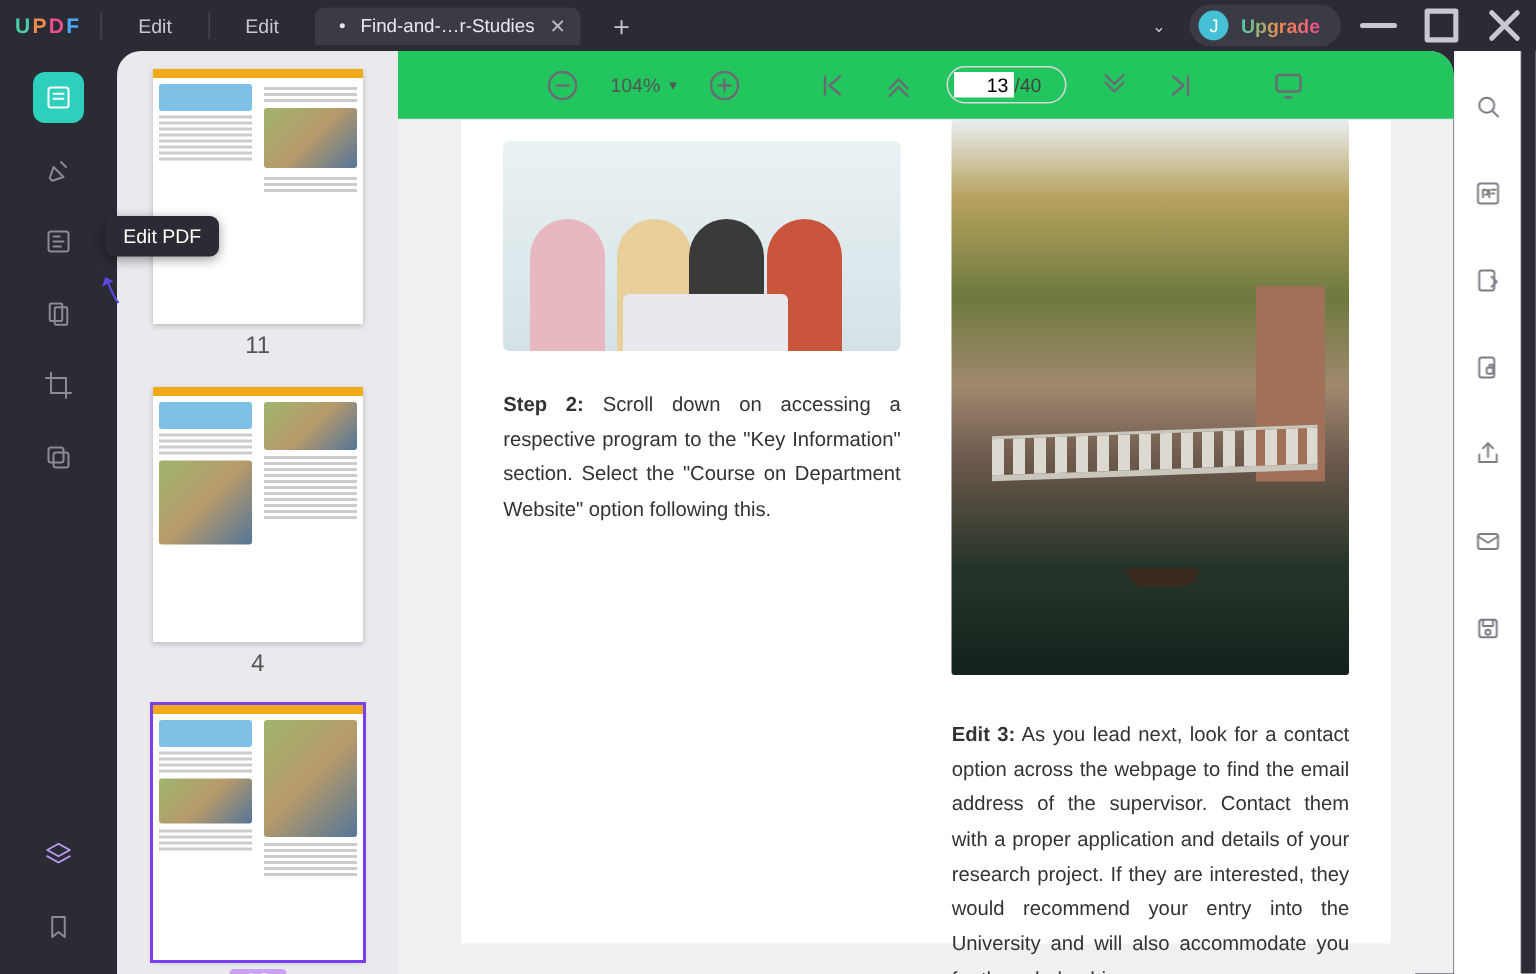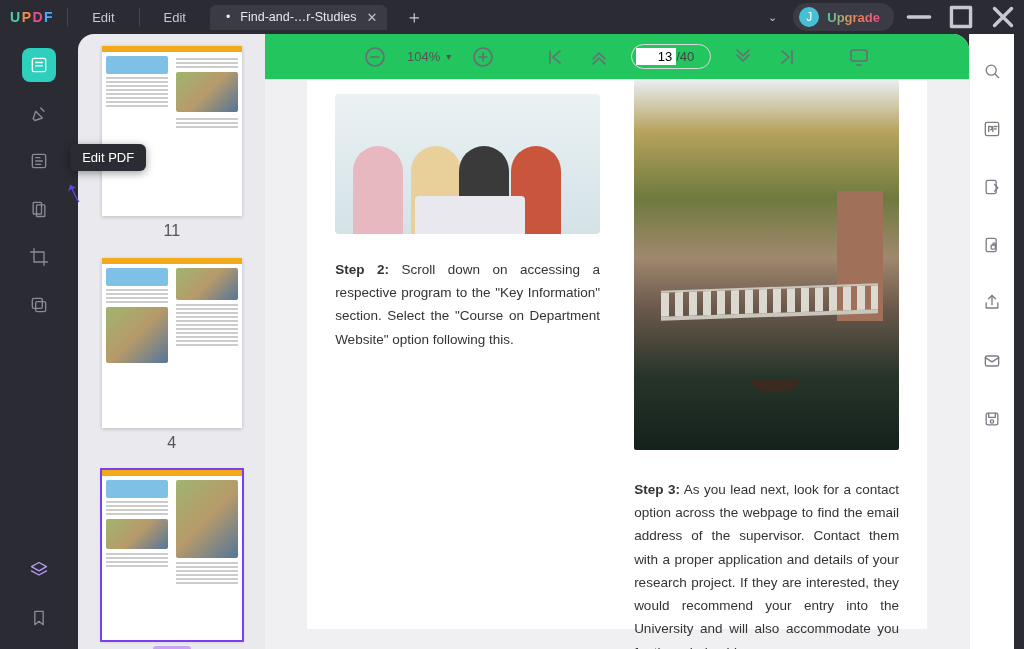--- a/index.html
+++ b/index.html
@@ -417,21 +417,21 @@
             <span class="strong">Step 2:</span><span> Scroll down on accessing a respective program to the "Key Information" section. Select the "Course on Department Website" option following this.</span>
           </p>
         </div>
         <div class="col-main">
           <div class="p-img img-bridge">
             <div class="tower"></div>
               <div class="bridge"></div>
               <div class="boat"></div>
           </div>
           <p class="justify" style="margin-top:28px">
-            <span class="strong">Step 3:</span><span> As you lead next, look for a contact option across the webpage to find the email address of the supervisor. Contact them with a proper application and details of your research project. If they are interested, they would recommend your entry into the University and will also accommodate you for the scholarship program.</span>
+            <span class="strong">Edit 3:</span><span> As you lead next, look for a contact option across the webpage to find the email address of the supervisor. Contact them with a proper application and details of your research project. If they are interested, they would recommend your entry into the University and will also accommodate you for the scholarship program.</span>
           </p>
         </div>
       </div>
     </div>
   </div>
 
   <div class="right-rail">
     <div class="rail-btn">
       <svg viewBox="0 0 24 24">
           <circle cx="11" cy="11" r="6"></circle>

